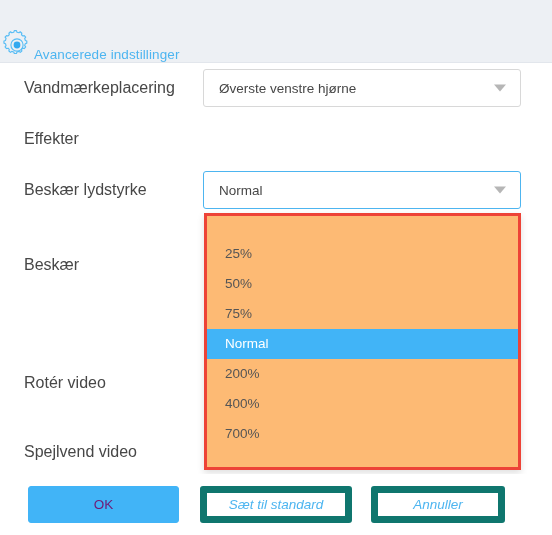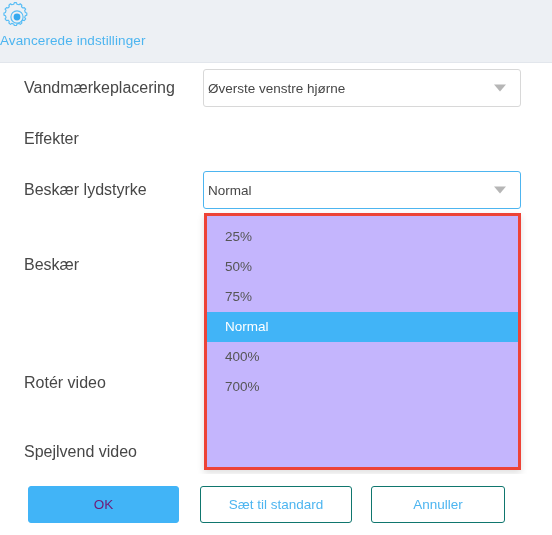--- a/index.html
+++ b/index.html
@@ -25,22 +25,22 @@
   
   .header {
     position: absolute;
     left: 0; top: 0;
     width: 552px;
     height: 63px;
     background: #edf0f4;
     border-bottom: 1px solid #e2e6ec;
     box-sizing: border-box;
     display: flex;
-    flex-direction: column;
-    align-items: flex-start;
+    flex-direction: row;
+    align-items: flex-end;
     justify-content: flex-start;
     padding-top: 0;
   }
   .gear-wrap {
     width: 34px;
     height: 34px;
     display: block;
     line-height: 0;
   }
   .header-title {
@@ -83,21 +83,21 @@
     background: #ffffff;
     border: 1px solid #d8d8d8;
     border-radius: 3px;
     box-sizing: border-box;
   }
   .select.focused {
     border: 1px solid #4db5f0;
   }
   .select-value {
     position: absolute;
-    left: 4px;
+    left: 15px;
     top: 50%;
     transform: translateY(-50%);
     font-size: 13.5px;
     color: #474747;
     white-space: nowrap;
   }
   .caret {
     position: absolute;
     right: 14px;
     top: 50%;
@@ -120,28 +120,28 @@
     box-sizing: border-box;
     z-index: 40;
     pointer-events: none;
   }
   .dropdown-panel {
     position: absolute;
     left: 204px;
     top: 213px;
     width: 317px;
     height: 257px;
-    background: #c4b5fd;
+    background: #fdba74;
     border: 1px solid #dcdcdc;
     border-top: none;
     box-sizing: border-box;
     z-index: 30;
     box-shadow: 0 3px 7px rgba(0,0,0,0.13);
     overflow: hidden;
-    padding-top: 9px;
+    padding-top: 26px;
   }
   .dd-option {
     height: 30px;
     line-height: 30px;
     padding-left: 20px;
     font-size: 13.5px;
     color: #555555;
     white-space: nowrap;
     box-sizing: border-box;
   }
@@ -175,22 +175,23 @@
   }
   .btn-primary {
     left: 28px;
     width: 151px;
     background: #41b4f7;
     border: 1px solid #41b4f7;
     color: #701a75;
   }
   .btn-outline {
     background: #ffffff;
-    border: 1px solid #0f766e;
+    border: 7px solid #0f766e;
     color: #4db5f0;
+    font-style: italic;
   }
   .btn-default {
     left: 200px;
     width: 152px;
   }
   .btn-cancel {
     left: 371px;
     width: 134px;
   }
 </style>
@@ -250,20 +251,21 @@
       <div class="row-label">Spejlvend video</div>
     </div>
 
   </div>
 
   <div class="dropdown-panel">
     <div class="dd-option">25%</div>
     <div class="dd-option">50%</div>
     <div class="dd-option">75%</div>
     <div class="dd-option selected">Normal</div>
+    <div class="dd-option">200%</div>
     <div class="dd-option">400%</div>
     <div class="dd-option">700%</div>
   </div>
   <div class="dropdown-annotation"></div>
 
   <div class="footer">
     <div class="btn btn-primary">OK</div>
     <div class="btn btn-outline btn-default">Sæt til standard</div>
     <div class="btn btn-outline btn-cancel">Annuller</div>
   </div>

